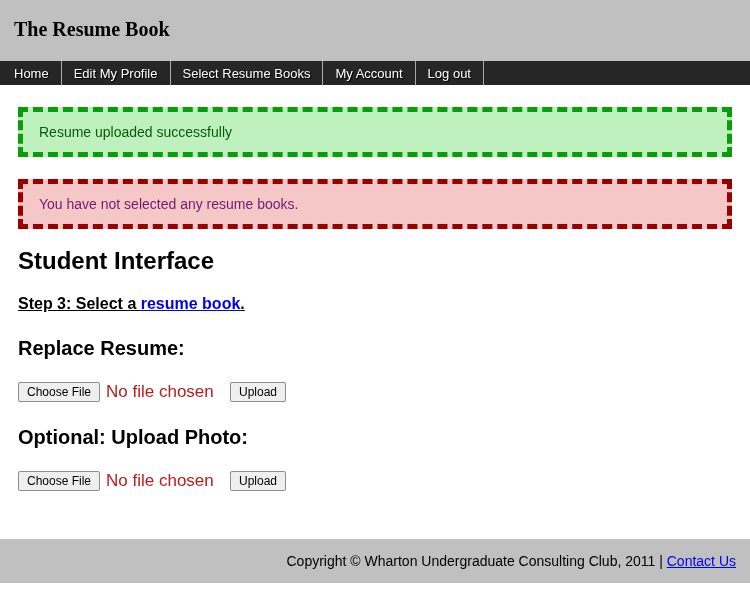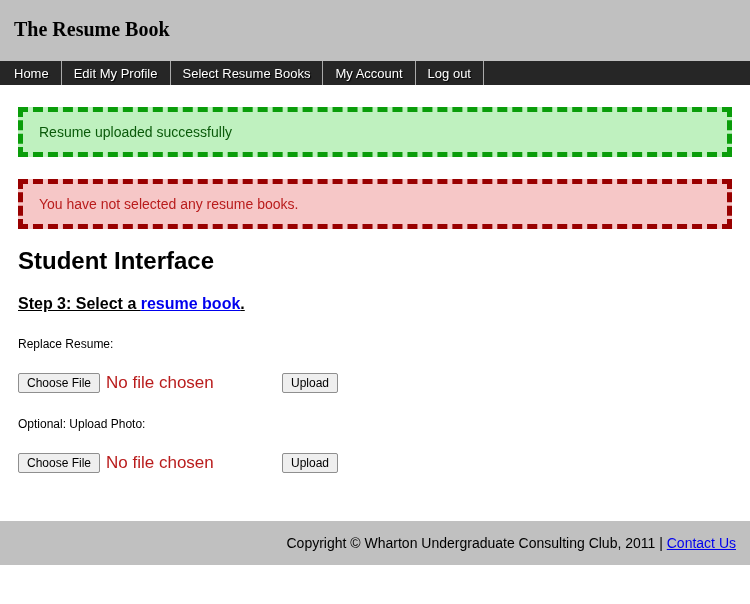--- a/index.html
+++ b/index.html
@@ -45,51 +45,51 @@
       font-size: 14px;
     }
     .msg.success {
       border-color: #0a9d0a;
       background: #bff1bf;
       color: #0a5a0a;
     }
     .msg.error {
       border-color: #990000;
       background: #f6c7c7;
-      color: #b91c1c;
+      color: #701a75;
     }
     .page-title {
       font-size: 24px;
       font-weight: bold;
       margin-top: 18px;
     }
     .step-line {
       font-size: 16px;
       font-weight: bold;
       margin-top: 20px;
       text-decoration: underline;
     }
     .step-line a {
       color: #0000EE;
       text-decoration: underline;
     }
     .section-label {
-      font-size: 12px;
-      font-weight: normal;
+      font-size: 20px;
+      font-weight: bold;
       margin-top: 24px;
     }
     .file-row {
       margin-top: 22px;
       display: flex;
       align-items: center;
     }
     .file-control {
       display: flex;
       align-items: center;
-      width: 264px;
+      width: 212px;
     }
     .btn {
       font-size: 12px;
       padding: 2px 8px;
       background: #efefef;
       border: 1px solid #8f8f8f;
       border-radius: 2px;
       cursor: pointer;
     }
     .file-status {

